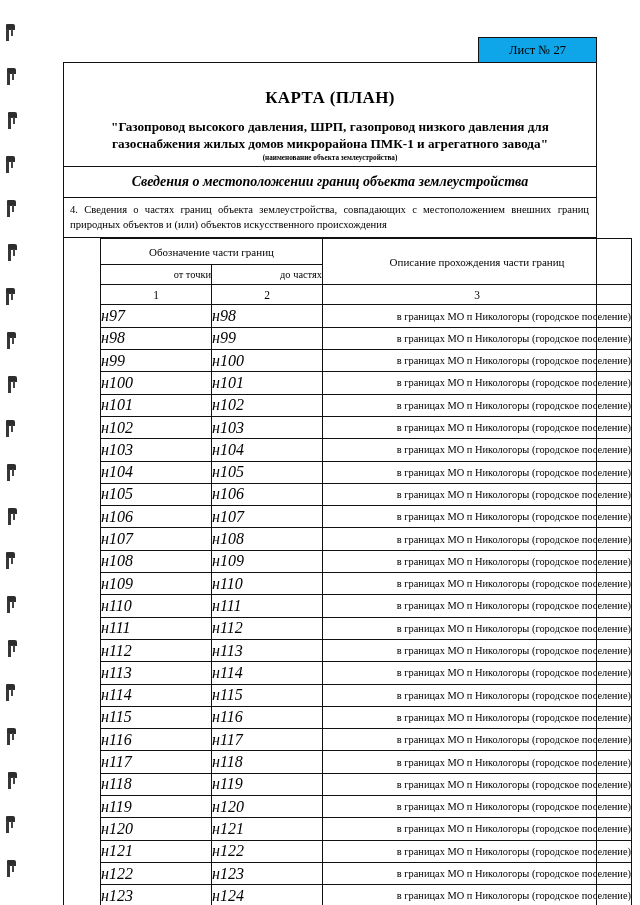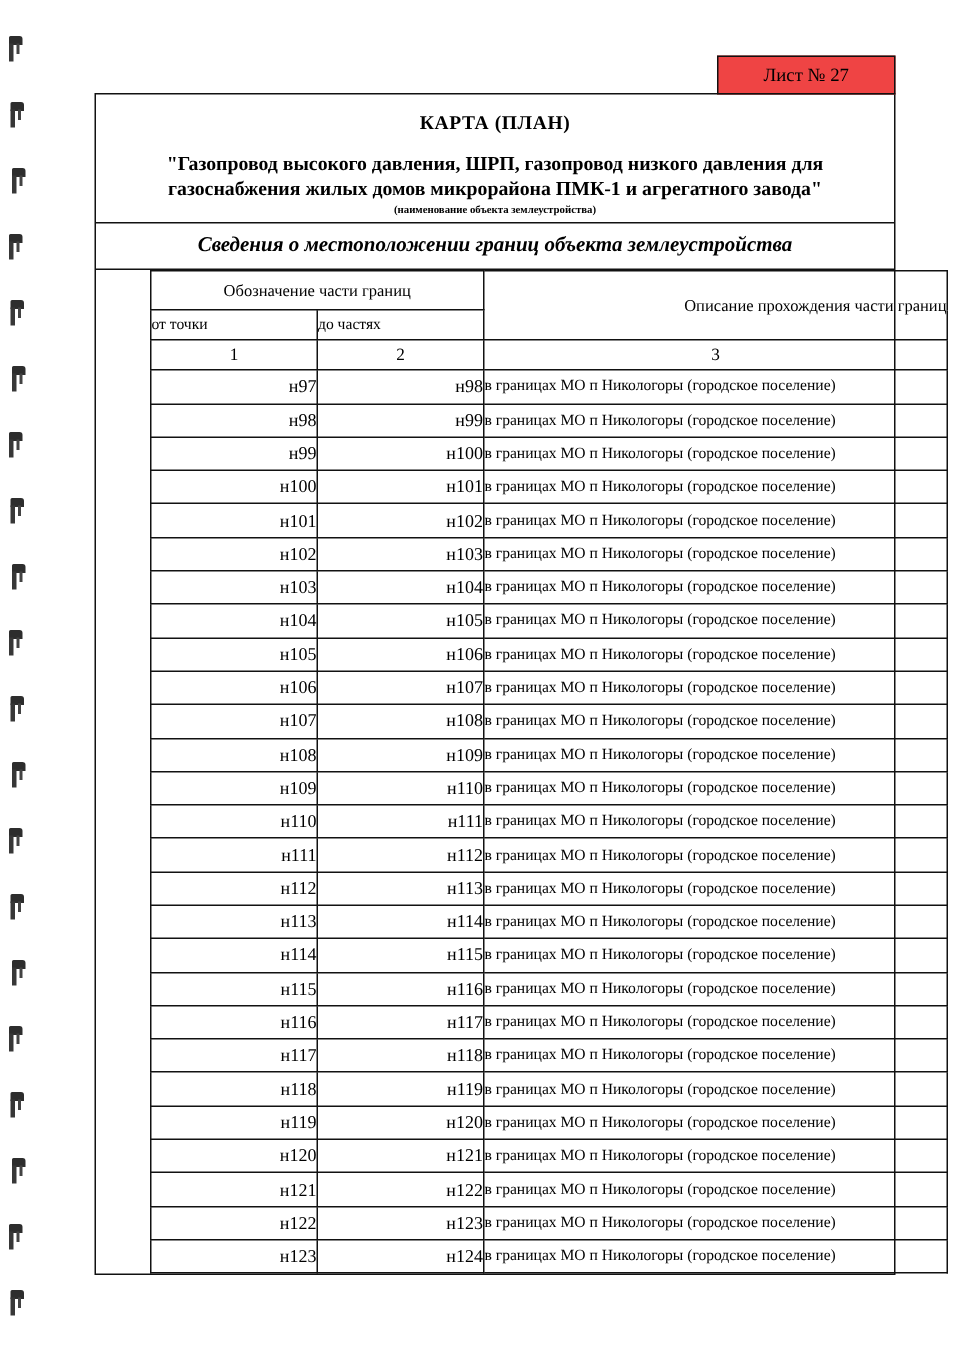--- a/index.html
+++ b/index.html
@@ -74,45 +74,45 @@
     left: 478px;
     top: 37px;
     width: 119px;
     height: 26px;
     border: 1.3px solid #111;
     box-sizing: border-box;
     display: flex;
     align-items: center;
     justify-content: center;
     font-size: 12.5px;
-    background: #ef4444;
+    background: #0ea5e9;
     z-index: 3;
   }
 
   
   .doc-frame {
     position: absolute;
     left: 63px;
     top: 62px;
     width: 534px;
     box-sizing: border-box;
     border: 1.3px solid #111;
     background: #fff;
   }
 
   .title-block {
     border-bottom: 1.4px solid #111;
     padding: 7px 10px 2px 10px;
     text-align: center;
   }
   .doc-title {
-    font-size: 13px;
+    font-size: 17px;
     font-weight: bold;
     letter-spacing: 0.4px;
-    margin: 4px 0 10px 0;
+    margin: 18px 0 10px 0;
   }
   .doc-subtitle {
     font-size: 13.2px;
     font-weight: bold;
     line-height: 1.30;
     margin: 0 0 1px 0;
   }
   .doc-subtitle .ln { display: block; }
   .caption-note {
     font-size: 7.2px;
@@ -164,47 +164,48 @@
   th.hdr-group {
     height: 26px;
     font-size: 11px;
     font-weight: bold;
     text-align: center;
     vertical-align: middle;
   }
   th.hdr-desc {
     font-size: 11px;
     font-weight: bold;
-    text-align: right;
+    text-align: center;
     vertical-align: middle;
   }
   th.hdr-sub {
     height: 20px;
     font-size: 10.4px;
     font-weight: bold;
-    text-align: left;
+    text-align: right;
     vertical-align: middle;
   }
   td.hdr-num {
     height: 20px;
     font-size: 11.5px;
     font-weight: bold;
     text-align: center;
     vertical-align: middle;
   }
   td.cell-point {
     height: 22.3px;
-    font-size: 12px;
-    text-align: right;
-    vertical-align: middle;
+    font-size: 16px;
+    text-align: left;
+    vertical-align: middle;
+    font-style: italic;
   }
   td.cell-desc {
     height: 22.3px;
     font-size: 10.4px;
-    text-align: left;
+    text-align: right;
     vertical-align: middle;
   }
 </style>
 </head>
 <body>
 
 <div class="binding-edge" id="binding-edge">
     <div class="binding-mark" style="top: 24px; left: 5.54545px;">
       <i></i>
     </div>
@@ -279,20 +280,23 @@
       <span class="ln">"Газопровод высокого давления, ШРП, газопровод низкого давления для</span>
       <span class="ln">газоснабжения жилых домов микрорайона ПМК-1 и агрегатного завода"</span>
     </div>
     <div class="caption-note">(наименование объекта землеустройства)</div>
   </div>
 
   <div class="section-title-block">
     <div class="section-title">Сведения о местоположении границ объекта землеустройства</div>
   </div>
 
+  <div class="section-para-block">
+    <p class="section-para">4. Сведения о частях границ объекта землеустройства, совпадающих с местоположением внешних границ природных объектов и (или) объектов искусственного происхождения</p>
+  </div>
 
   <table class="borders-table">
     <colgroup>
       <col class="col-from">
       <col class="col-to">
       <col class="col-desc">
     </colgroup>
     <thead>
       <tr>
         <th class="hdr-group" colspan="2">Обозначение части границ</th>

